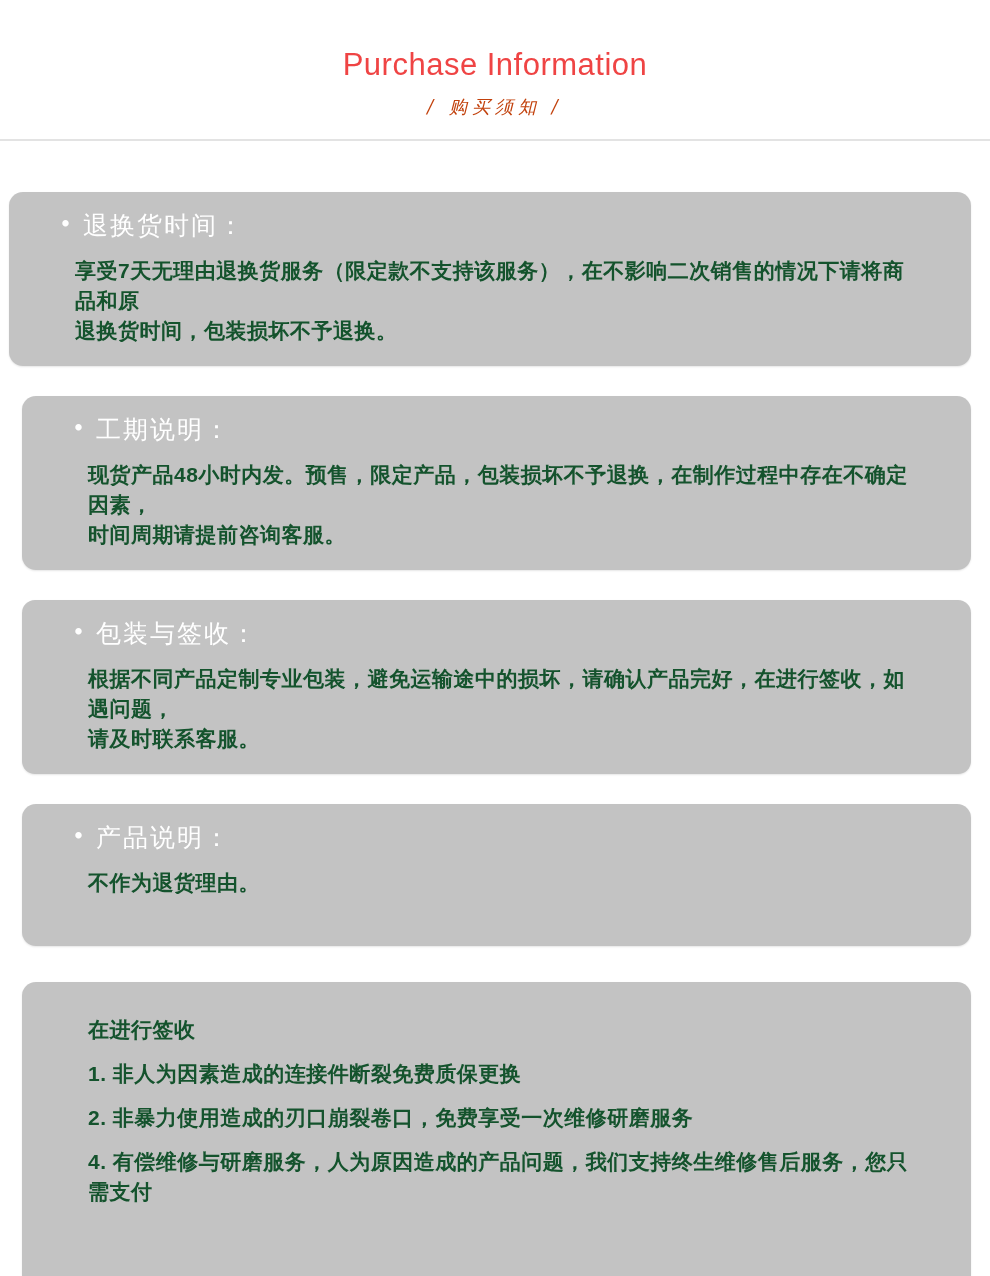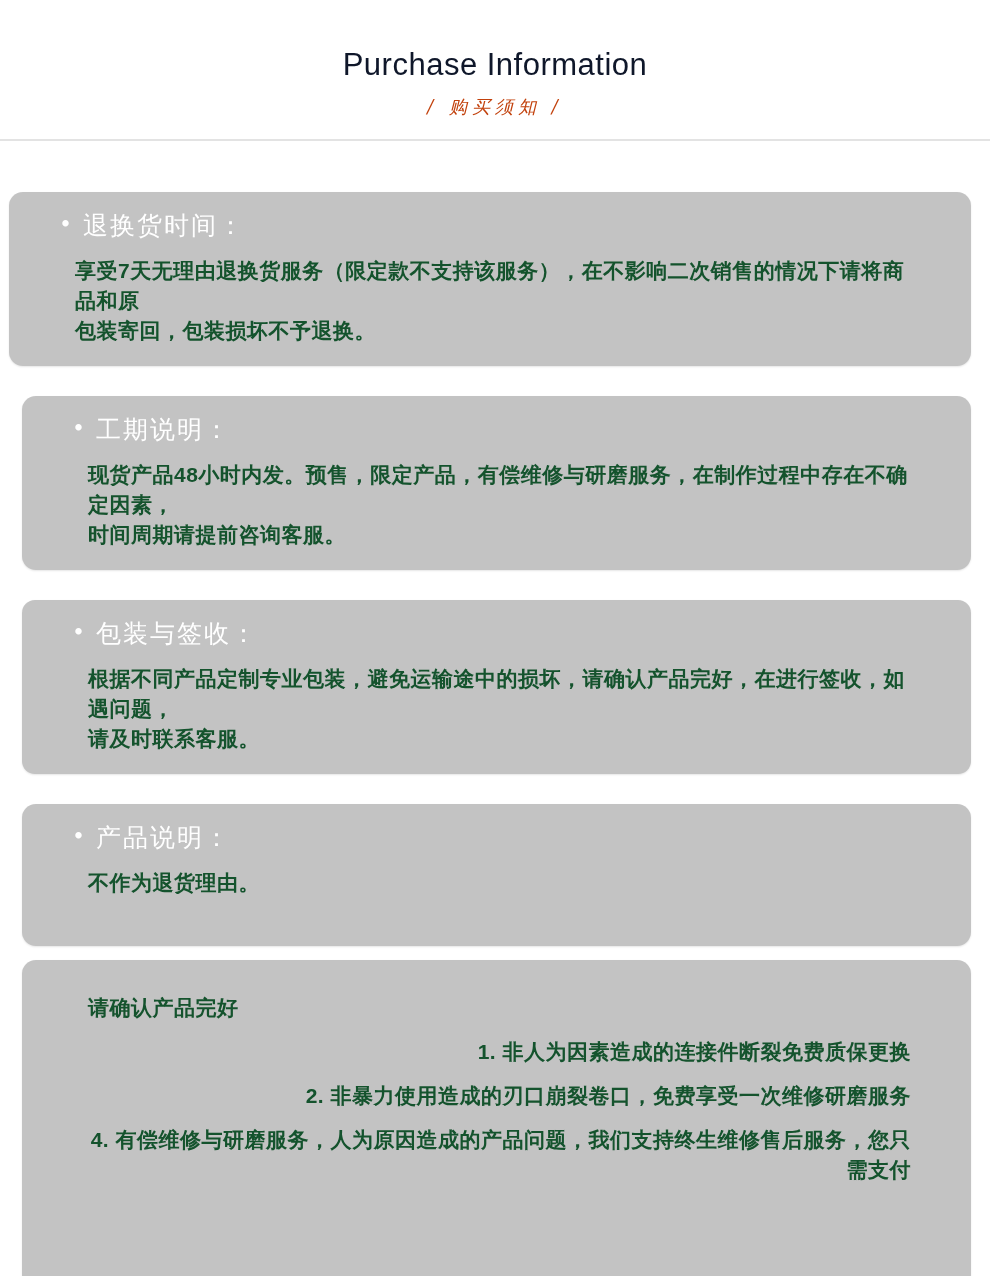--- a/index.html
+++ b/index.html
@@ -10,21 +10,21 @@
     font-family: "Liberation Sans", sans-serif;
     position: relative;
   }
   .page { width: 990px; min-height: 1276px; background: #ffffff; }
 
   
   .header { padding-top: 48px; text-align: center; }
   .header-title {
     font-size: 31px;
     font-weight: 400;
-    color: #0f172a;
+    color: #ef4444;
     letter-spacing: 0.5px;
     line-height: 34px;
   }
   .header-sub {
     margin-top: 13px;
     font-size: 18px;
     color: #c2410c;
     font-family: "DejaVu Serif", serif;
     font-style: italic;
     letter-spacing: 5px;
@@ -43,21 +43,21 @@
   .card {
     margin: 0 19px 30px 22px;
     background: #c3c3c3;
     border-radius: 14px;
     padding: 15px 60px 20px 50px;
     box-shadow: 0 1px 2px rgba(0,0,0,0.10);
   }
   .card-1 { min-height: 143px; margin-left: 9px; }
   .card-2 { min-height: 140px; }
   .card-3 { min-height: 140px; border-radius: 13px; }
-  .card-4 { min-height: 142px; margin-bottom: 14px; }
+  .card-4 { min-height: 142px; margin-bottom: 36px; }
   .card-5 { min-height: 329px; }
 
   .card-title {
     color: #ffffff;
     font-size: 25px;
     line-height: 36px;
     font-family: "DejaVu Serif", serif;
     font-weight: 400;
     letter-spacing: 2px;
     white-space: nowrap;
@@ -73,21 +73,21 @@
     font-size: 21px;
     font-weight: 700;
     color: #14532d;
     line-height: 30px;
     letter-spacing: 0.5px;
   }
   .body-line { min-height: 30px; }
 
   
   .warranty-intro { margin-top: 18px; }
-  .warranty-item { margin-top: 14px; text-align: right; }
+  .warranty-item { margin-top: 14px; }
 </style>
 </head>
 <body>
 
 <div class="page">
 
   <div class="header">
     <div class="header-title">Purchase Information</div>
     <div class="header-sub">/ 购买须知 /</div>
   </div>
@@ -95,30 +95,30 @@
   <hr class="divider">
 
   <div class="cards">
 
     <div class="card card-1">
       <div class="card-title">
         <span class="bullet">•</span><span>退换货时间：</span>
       </div>
       <div class="card-body">
         <div class="body-line">享受7天无理由退换货服务（限定款不支持该服务），在不影响二次销售的情况下请将商品和原</div>
-        <div class="body-line">包装寄回，包装损坏不予退换。</div>
+        <div class="body-line">退换货时间，包装损坏不予退换。</div>
       </div>
     </div>
 
     <div class="card card-2">
       <div class="card-title">
         <span class="bullet">•</span><span>工期说明：</span>
       </div>
       <div class="card-body">
-        <div class="body-line">现货产品48小时内发。预售，限定产品，有偿维修与研磨服务，在制作过程中存在不确定因素，</div>
+        <div class="body-line">现货产品48小时内发。预售，限定产品，包装损坏不予退换，在制作过程中存在不确定因素，</div>
         <div class="body-line">时间周期请提前咨询客服。</div>
       </div>
     </div>
 
     <div class="card card-3">
       <div class="card-title">
         <span class="bullet">•</span><span>包装与签收：</span>
       </div>
       <div class="card-body">
         <div class="body-line">根据不同产品定制专业包装，避免运输途中的损坏，请确认产品完好，在进行签收，如遇问题，</div>
@@ -130,21 +130,21 @@
       <div class="card-title">
         <span class="bullet">•</span><span>产品说明：</span>
       </div>
       <div class="card-body">
         <div class="body-line">不作为退货理由。</div>
       </div>
     </div>
 
     <div class="card card-5">
       <div class="card-body">
-        <div class="body-line warranty-intro">请确认产品完好</div>
+        <div class="body-line warranty-intro">在进行签收</div>
         <div class="body-line warranty-item">1. 非人为因素造成的连接件断裂免费质保更换</div>
         <div class="body-line warranty-item">2. 非暴力使用造成的刃口崩裂卷口，免费享受一次维修研磨服务</div>
         <div class="body-line warranty-item">4. 有偿维修与研磨服务，人为原因造成的产品问题，我们支持终生维修售后服务，您只需支付</div>
 
       </div>
     </div>
 
   </div>
 </div>
 

